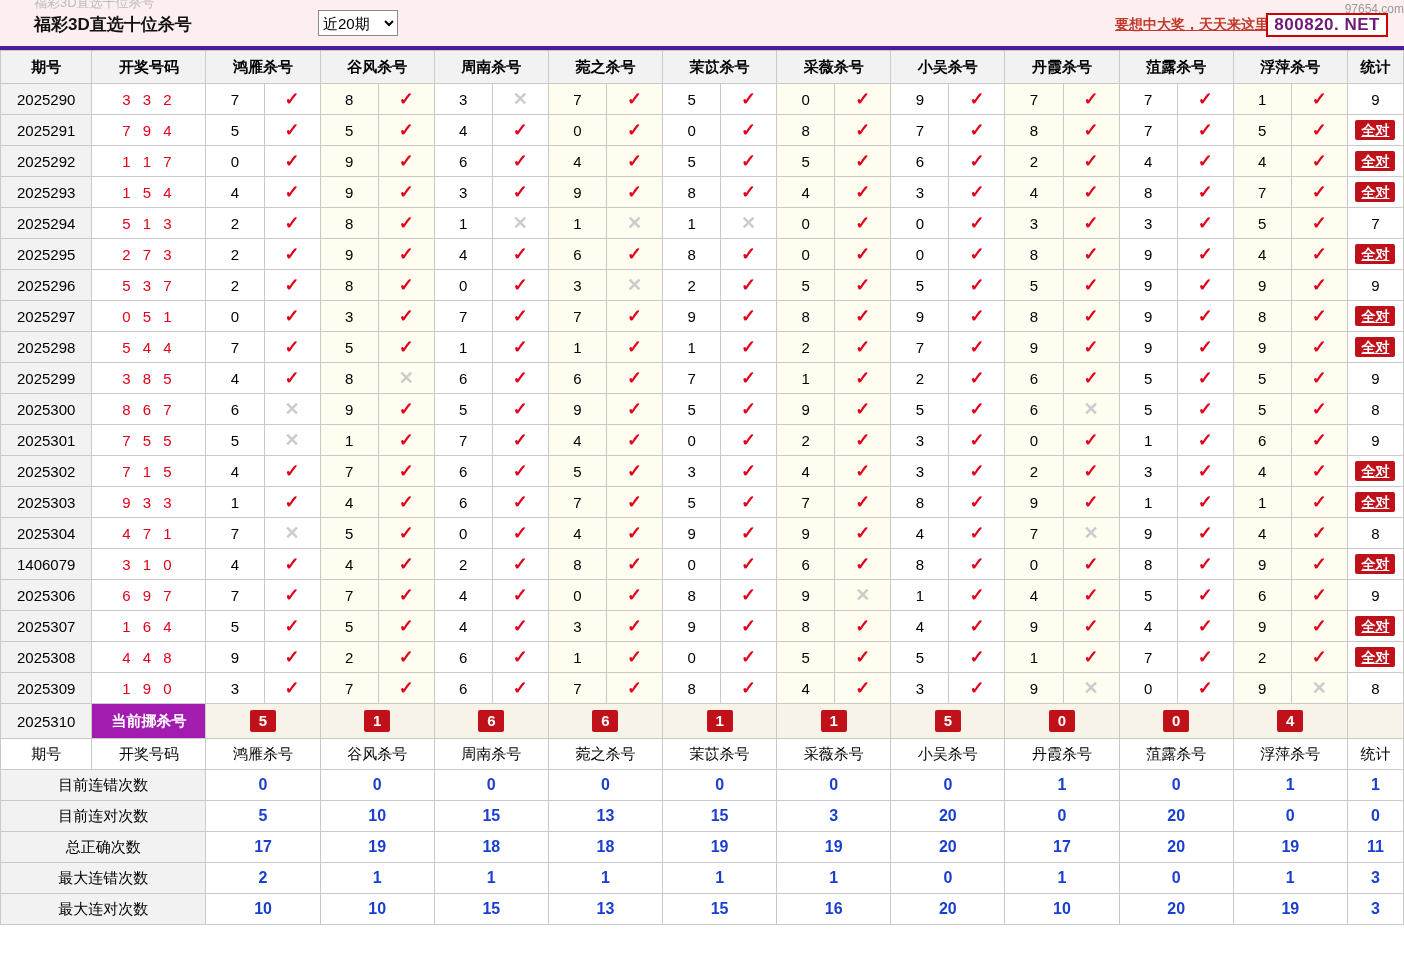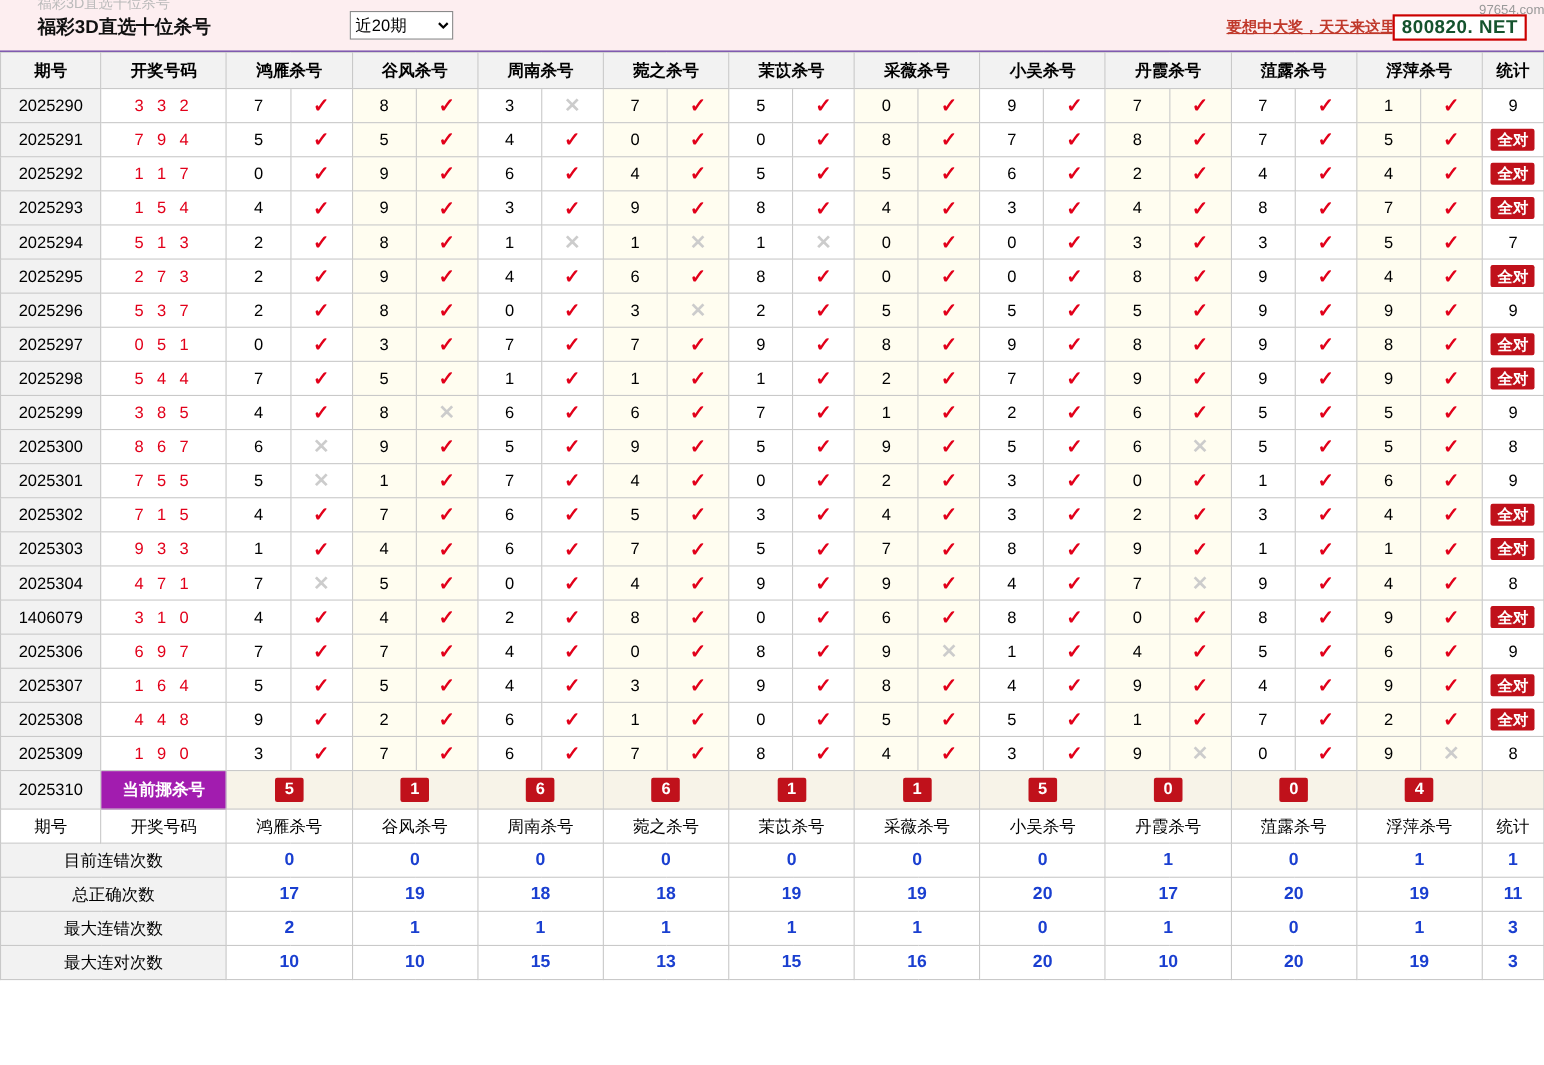--- a/index.html
+++ b/index.html
@@ -1,29 +1,29 @@
 <!DOCTYPE html>
 <html><head>
 <meta charset="utf-8">
 <style>
   html,body{margin:0;padding:0;background:#fff;}
   body{font-family:"Liberation Sans","DejaVu Sans",sans-serif;width:1404px;height:968px;overflow:hidden;}
   #app{width:1404px;height:968px;position:relative;}
 
   
-  .topbar{position:relative;height:46px;background:#fdeef0;border-bottom:1px solid #4c1d95;}
+  .topbar{position:relative;height:46px;background:#fdeef0;border-bottom:4px solid #4c1d95;}
   .topbar .title{position:absolute;left:34px;top:13px;font-size:17px;font-weight:bold;color:#111;}
   .topbar .ghost{position:absolute;left:34px;top:-6px;font-size:13px;color:#bbb;}
   .select-wrap{position:absolute;left:318px;top:10px;}
-  select.period{width:94px;height:26px;font-size:15px;font-family:"Liberation Sans",sans-serif;
+  select.period{width:80px;height:26px;font-size:15px;font-family:"Liberation Sans",sans-serif;
         border:1px solid #8a8a8a;background:#fff;color:#000;}
   .promo{position:absolute;right:135px;top:16px;font-size:14px;color:#c0392b;font-weight:bold;}
   .promo u{text-decoration:underline;}
   .sitebox{position:absolute;right:16px;top:13px;border:2px solid #c00;background:#fff;padding:0 6px;}
-  .sitebox span{font-size:17px;font-weight:bold;color:#14532d;letter-spacing:0.5px;}
+  .sitebox span{font-size:17px;font-weight:bold;color:#701a75;letter-spacing:0.5px;}
   .watermark{position:absolute;right:0;top:2px;font-size:12px;color:#999;}
 
   
   table{border-collapse:collapse;table-layout:fixed;width:1404px;}
   td,th{border:1px solid #c9c9c9;font-size:15px;color:#000;padding:0;height:30px;text-align:center;
         font-family:"Liberation Sans",sans-serif;font-weight:normal;}
   thead th{background:#f2f2f2;font-weight:bold;height:32px;font-size:15px;}
   .col-period{width:88px;}
   .col-num{width:110px;}
   .col-stat{width:54px;}
@@ -33,21 +33,21 @@
   td.period{background:#f2f2f2;font-weight:normal;color:#000;}
   td.opennum{color:#e2001a;letter-spacing:4px;font-size:15px;}
   td.val{background:#fff;}
   td.val.alt{background:#fffdf0;}
   td.mark{background:#fff;}
   td.mark.alt{background:#fffdf0;}
   .tick{color:#e2001a;font-size:18px;font-weight:bold;}
   .cross{color:#cccccc;font-size:18px;font-weight:bold;}
   td.stat{font-size:15px;}
   .allright{display:inline-block;background:#c0111b;color:#fff;font-size:14px;font-weight:bold;
-       padding:2px 6px;border-radius:2px;line-height:16px;}
+       padding:2px 6px;border-radius:2px;line-height:16px;text-decoration:underline;}
 
   
   tr.current td{height:34px;background:#f7f3e8;}
   tr.current td.period{background:#f2f2f2;margin-top:39px;}
   tr.current td.label{background:#a21caf;color:#fff;font-weight:bold;font-size:15px;}
   .killnum{display:inline-block;background:#c0111b;color:#fff;font-weight:bold;font-size:15px;
        width:26px;height:22px;line-height:22px;border-radius:2px;}
   td.flabel{background:#f2f2f2;font-weight:normal;font-size:15px;}
   td.fval{font-weight:bold;font-size:16px;color:#1a3fd0;}
   td.fval.rate{color:#e2001a;}
@@ -652,20 +652,34 @@
           <td colspan="2" class="fval">0</td>
           <td colspan="2" class="fval">0</td>
           <td colspan="2" class="fval">0</td>
           <td colspan="2" class="fval">0</td>
           <td colspan="2" class="fval">1</td>
           <td colspan="2" class="fval">0</td>
           <td colspan="2" class="fval">1</td>
           <td class="fval">1</td>
         </tr>
         <tr>
+          <td class="flabel" colspan="2">目前连对次数</td>
+          <td colspan="2" class="fval">5</td>
+          <td colspan="2" class="fval">10</td>
+          <td colspan="2" class="fval">15</td>
+          <td colspan="2" class="fval">13</td>
+          <td colspan="2" class="fval">15</td>
+          <td colspan="2" class="fval">3</td>
+          <td colspan="2" class="fval">20</td>
+          <td colspan="2" class="fval">0</td>
+          <td colspan="2" class="fval">20</td>
+          <td colspan="2" class="fval">0</td>
+          <td class="fval">0</td>
+        </tr>
+        <tr>
           <td class="flabel" colspan="2">总正确次数</td>
           <td colspan="2" class="fval">17</td>
           <td colspan="2" class="fval">19</td>
           <td colspan="2" class="fval">18</td>
           <td colspan="2" class="fval">18</td>
           <td colspan="2" class="fval">19</td>
           <td colspan="2" class="fval">19</td>
           <td colspan="2" class="fval">20</td>
           <td colspan="2" class="fval">17</td>
           <td colspan="2" class="fval">20</td>

